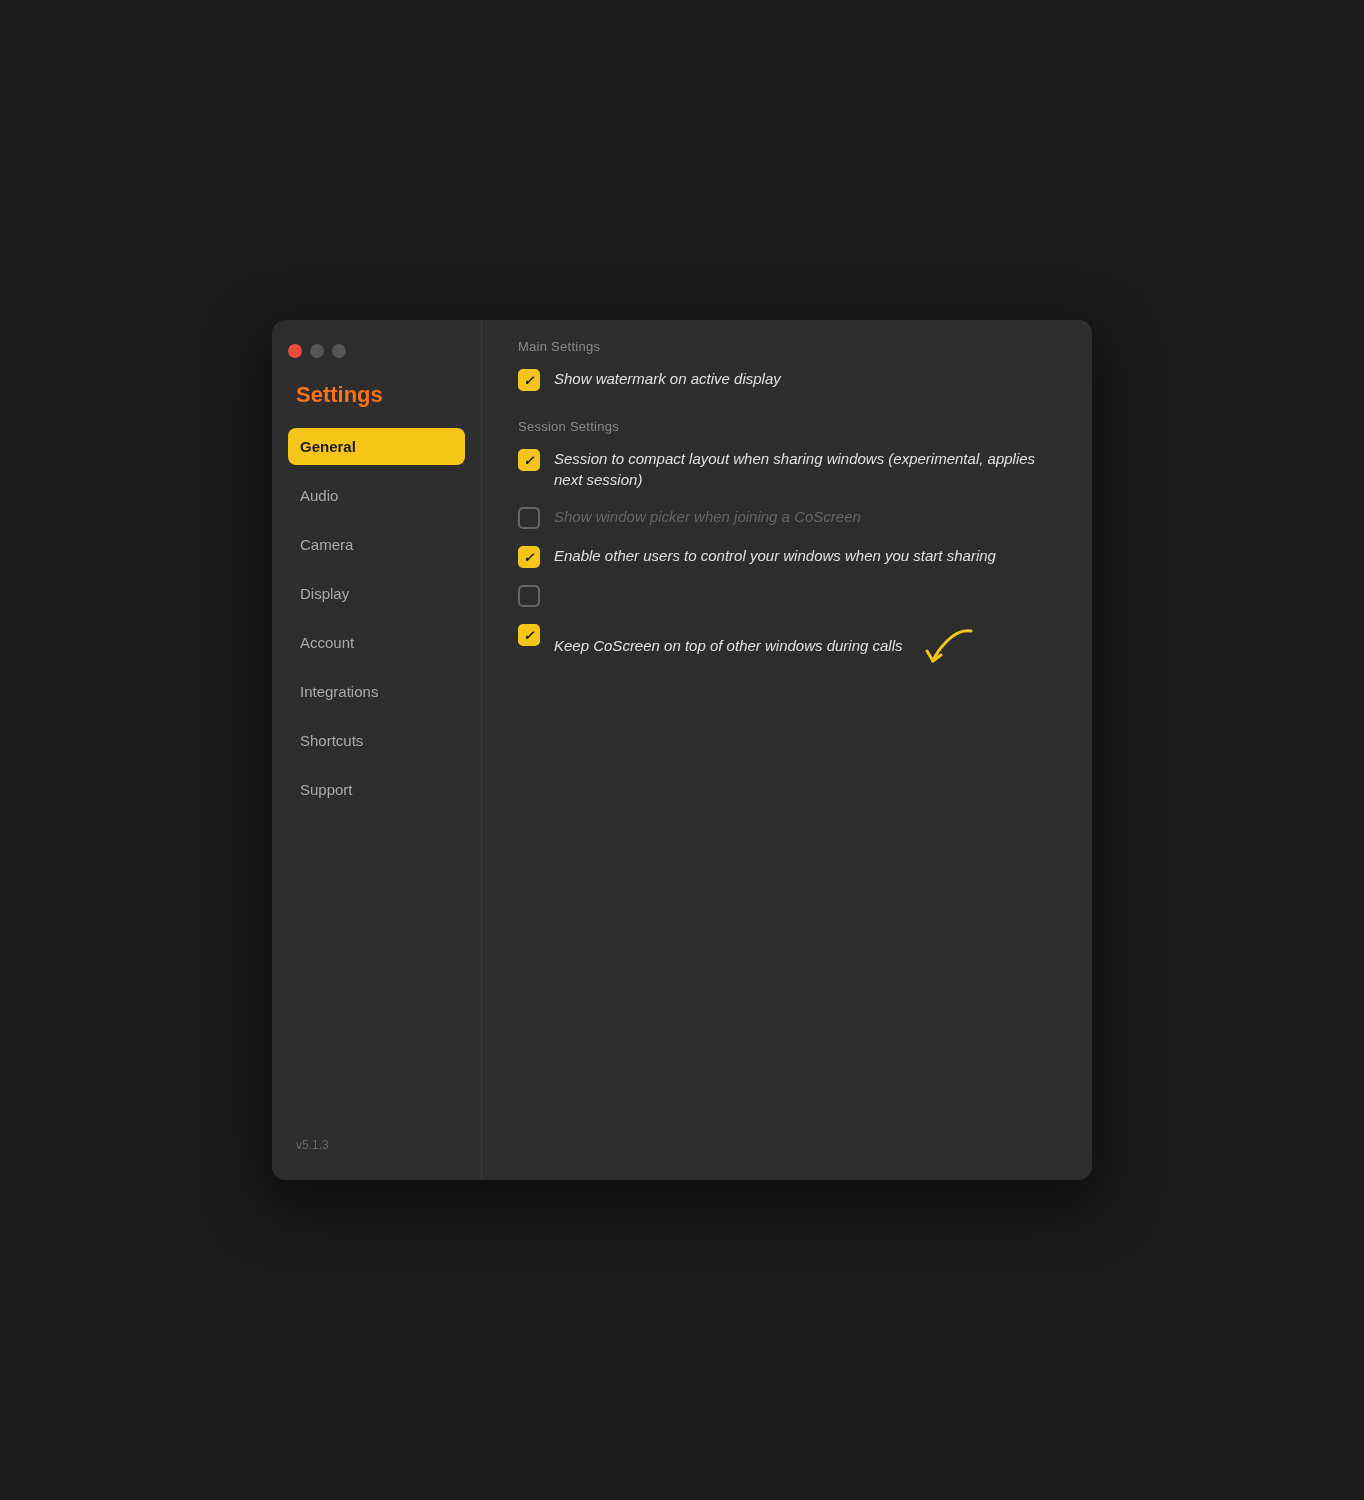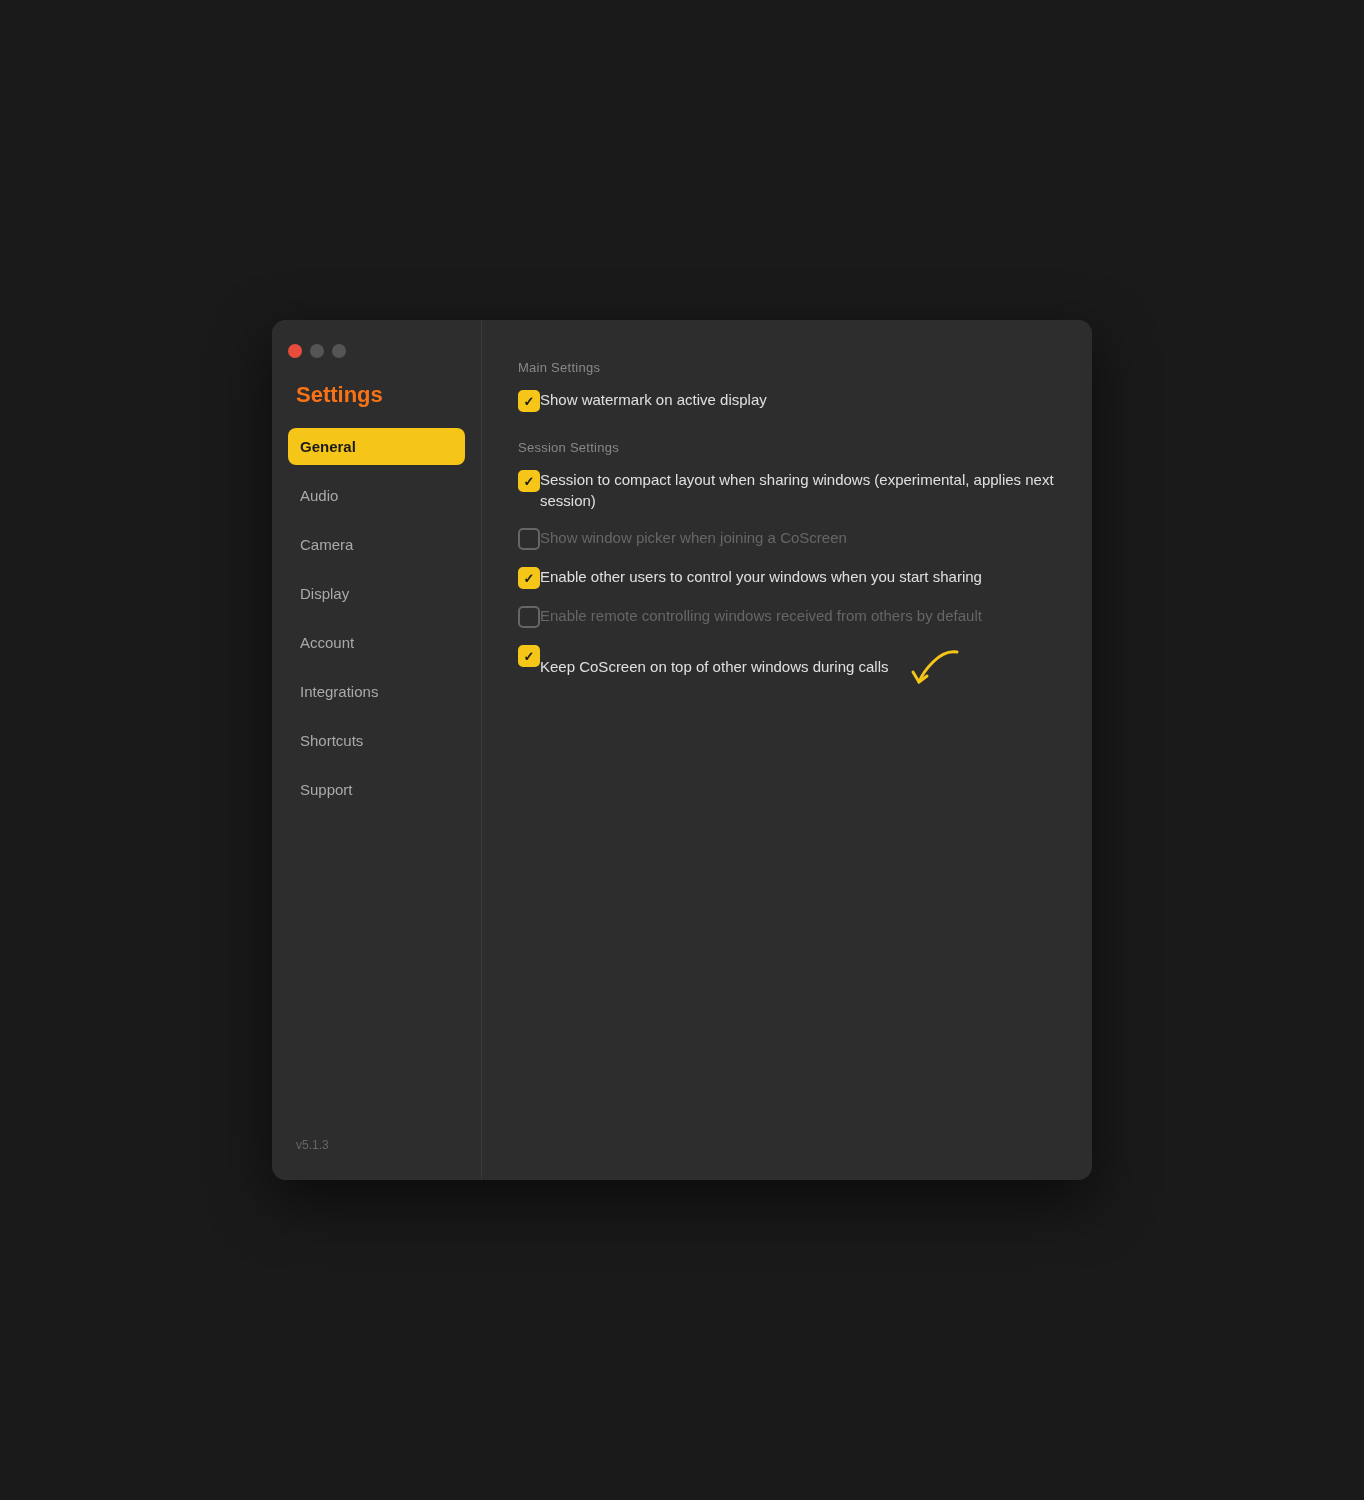--- a/index.html
+++ b/index.html
@@ -70,39 +70,40 @@
       font-weight: 600;
     }
     .version {
       color: #666;
       font-size: 12px;
       padding-left: 8px;
       padding-bottom: 4px;
     }
     .main-content {
       flex: 1;
-      padding: 40px 36px;
+      padding: 19px 36px;
       overflow-y: auto;
       background: #2d2d2d;
     }
     .section {
       margin-bottom: 28px;
     }
     .section-title {
       color: #888888;
       font-size: 13px;
       font-weight: 500;
       margin-bottom: 14px;
       letter-spacing: 0.02em;
     }
     .setting-item {
       display: flex;
       align-items: flex-start;
-      gap: 0;
+      gap: 14px;
       margin-bottom: 16px;
+      font-style: italic;
     }
     .checkbox {
       width: 22px;
       height: 22px;
       border-radius: 5px;
       border: 2px solid #666;
       flex-shrink: 0;
       margin-top: 1px;
       display: flex;
       align-items: center;
@@ -183,21 +184,20 @@
         <span class="setting-label disabled">Show window picker when joining a CoScreen</span>
       </div>
 
       <div class="setting-item">
         <div class="checkbox checked"></div>
         <span class="setting-label">Enable other users to control your windows when you start sharing</span>
       </div>
 
       <div class="setting-item">
         <div class="checkbox"></div>
-        <span class="setting-label disabled">Enable remote controlling windows received from others by default</span>
       </div>
 
       <div class="setting-item">
         <div class="checkbox checked"></div>
         <span class="setting-label">
           Keep CoScreen on top of other windows during calls
           <span class="arrow-annotation">
             <svg width="60" height="48" viewBox="0 0 60 48" fill="none" xmlns="http://www.w3.org/2000/svg" style="vertical-align:middle; margin-left:4px;">
 
               <path d="M52 8 Q40 6 28 18 Q18 28 14 38" stroke="#f5c518" stroke-width="3" stroke-linecap="round" fill="none"></path>

